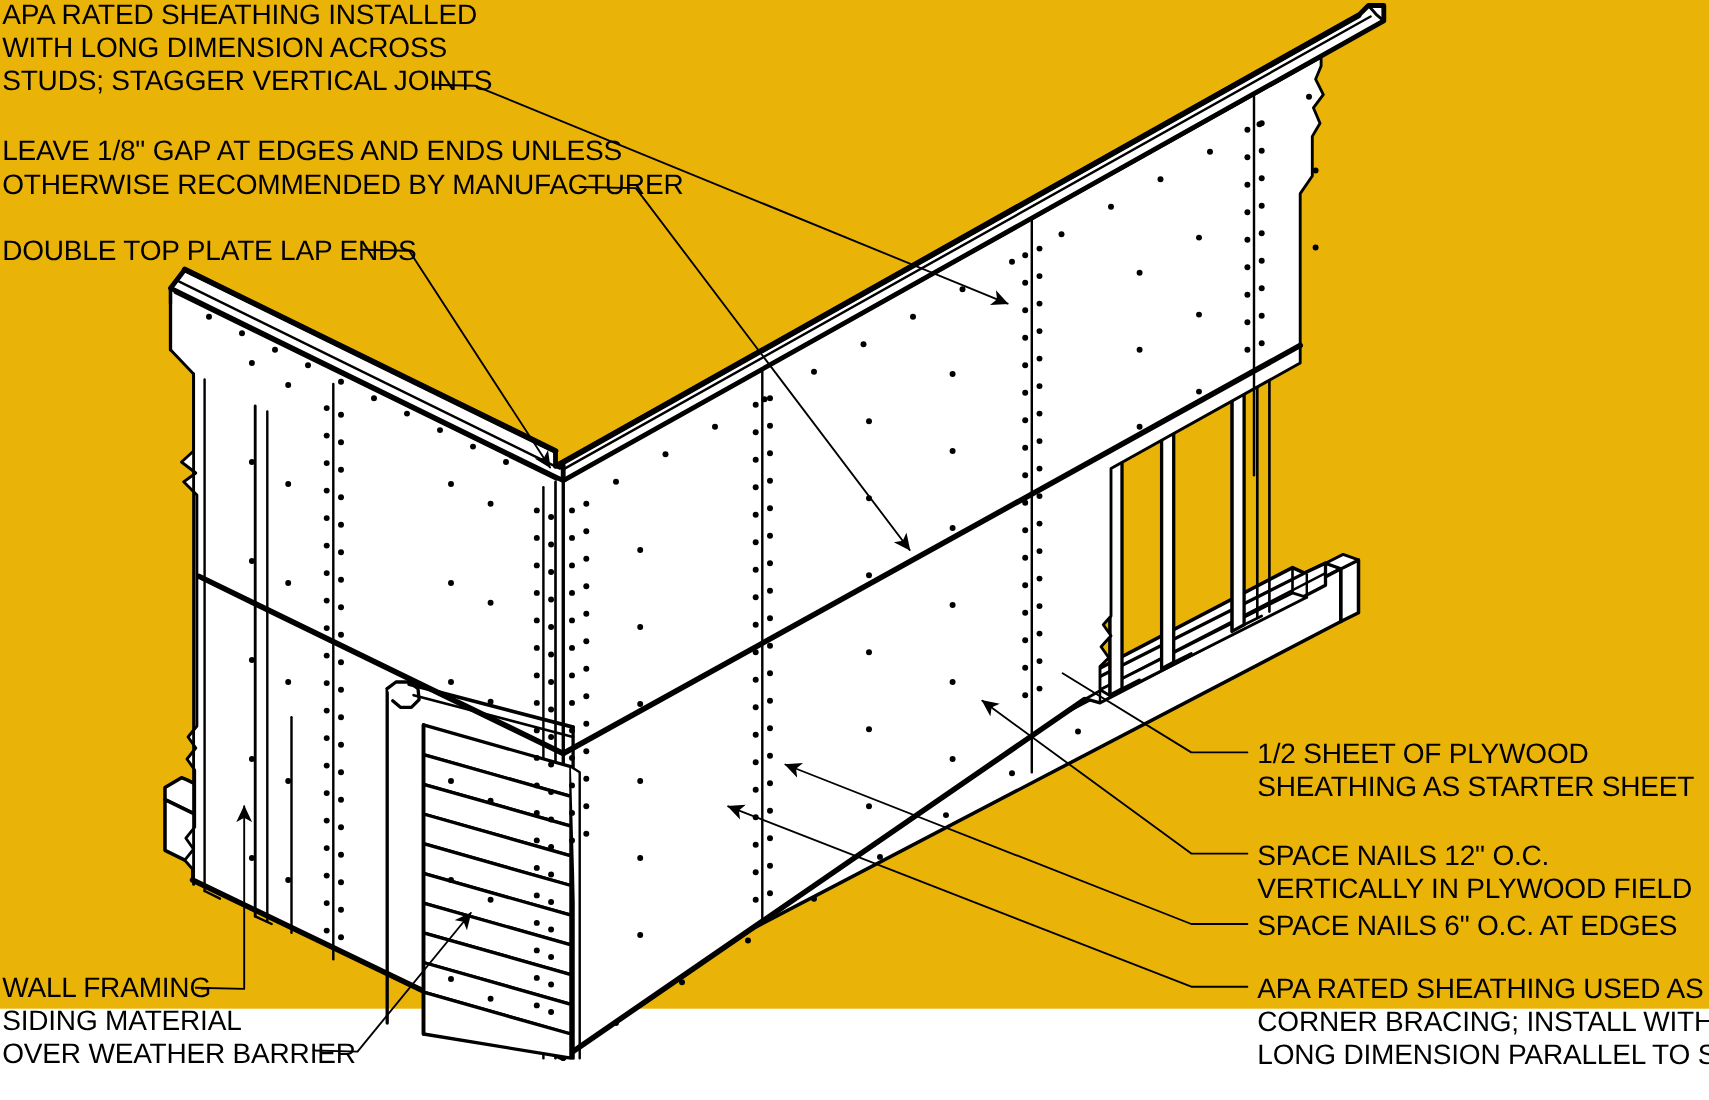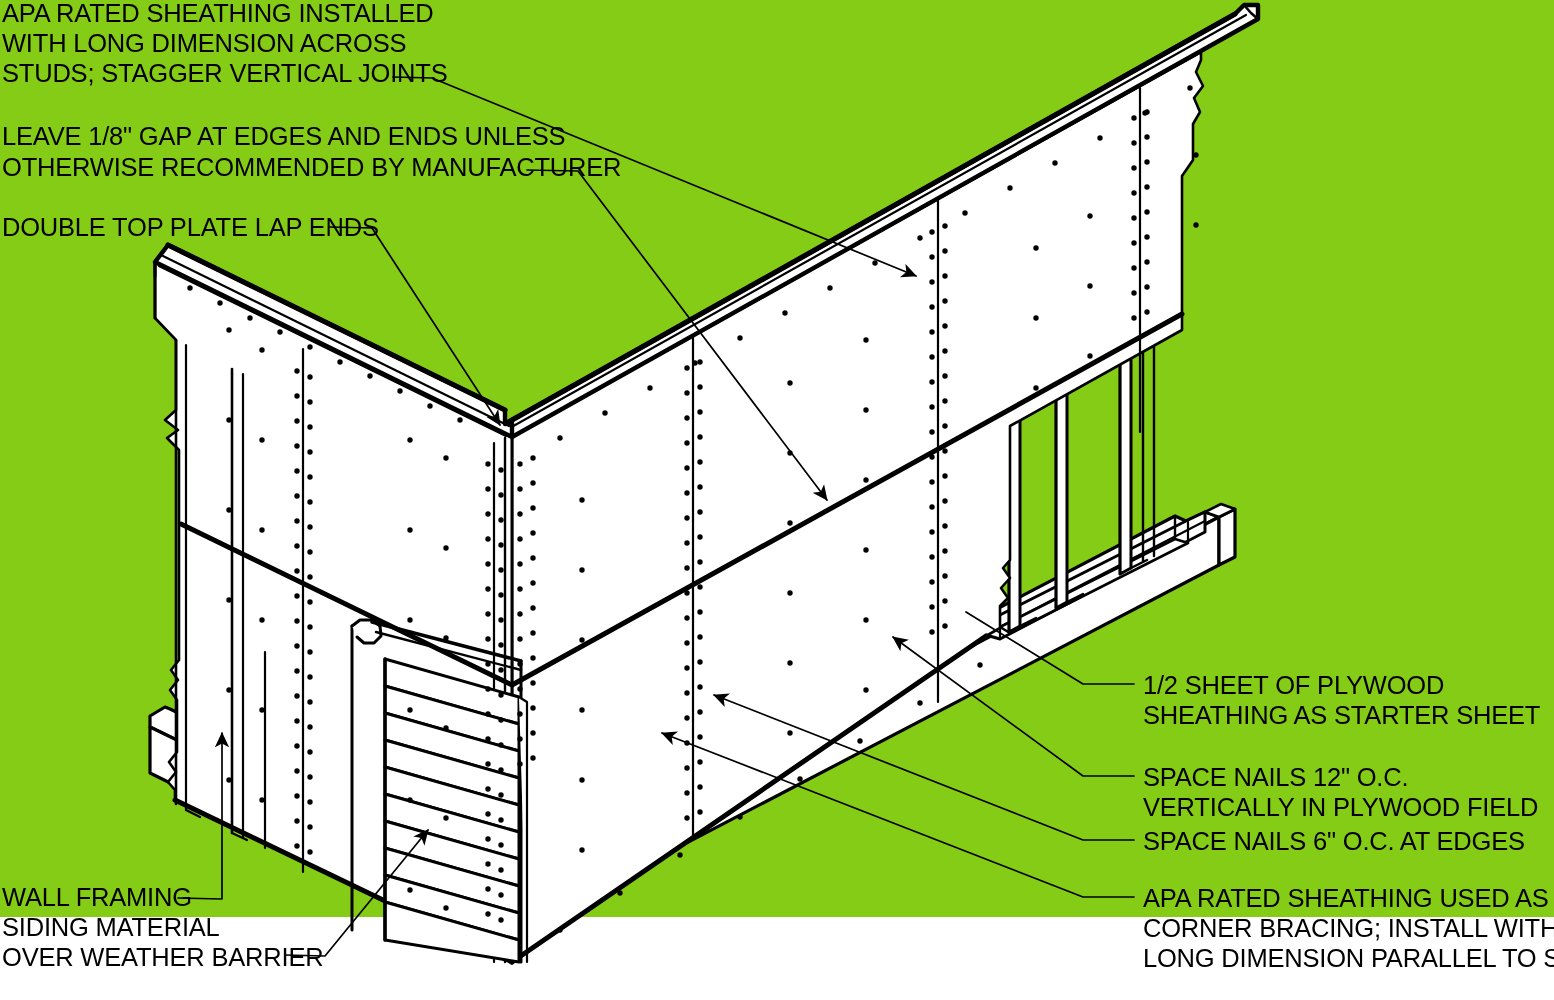--- a/index.html
+++ b/index.html
@@ -1,18 +1,18 @@
 <!DOCTYPE html>
 <html><head>
 <meta charset="utf-8">
 <style>
   html,body{margin:0;padding:0;background:#ffffff;}
   body{width:1554px;height:1000px;overflow:hidden;
        font-family:"Liberation Sans","DejaVu Sans",sans-serif;}
-  #stage{position:relative;width:1554px;height:917px;background:#84cc16;text-align:center;}
+  #stage{position:relative;width:1554px;height:917px;background:#eab308;text-align:center;}
   svg#dwg{position:absolute;left:0;top:0;width:1554px;height:1000px;display:block;}
   .note{font-family:"Liberation Sans","DejaVu Sans",sans-serif;
         font-size:25.5px;font-weight:400;fill:#000;letter-spacing:-0.2px;
         font-stretch:condensed;}
   text{white-space:pre;}
 </style>
 </head>
 <body>
 
 <div id="stage">

